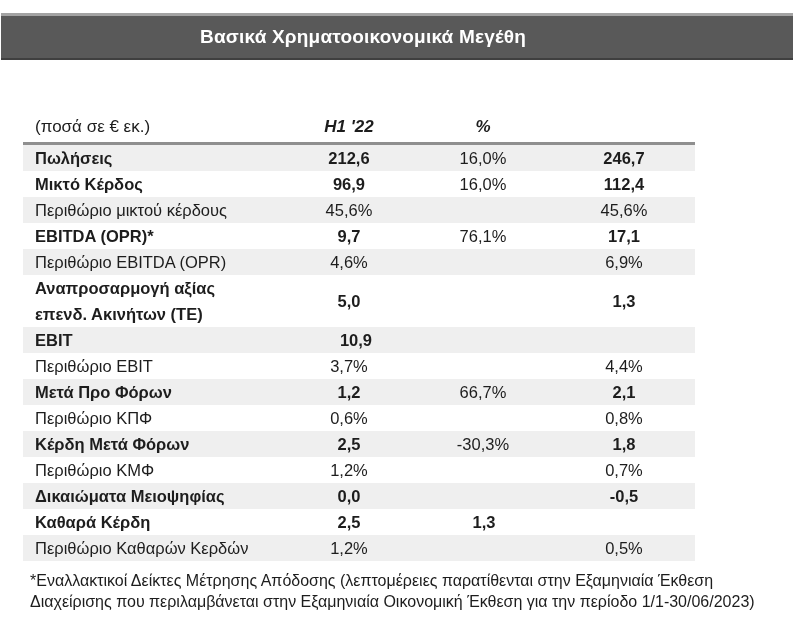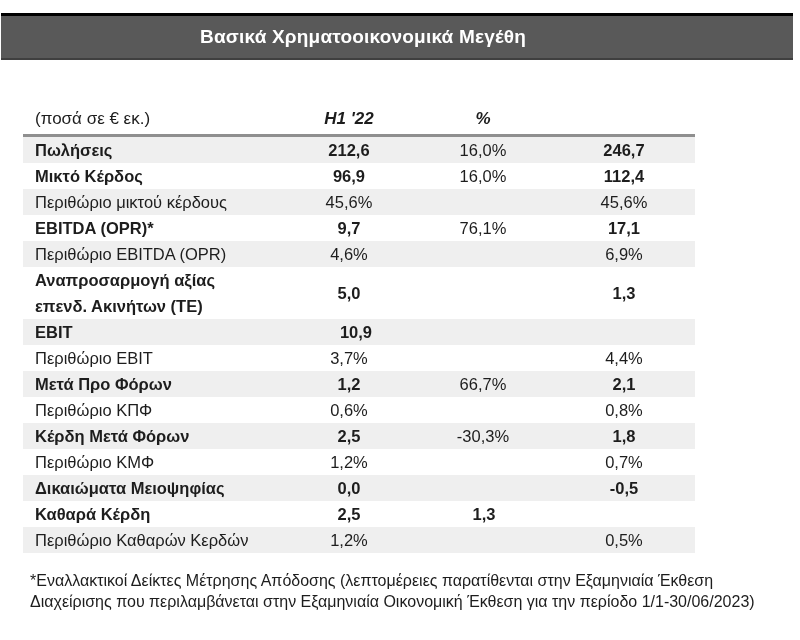--- a/index.html
+++ b/index.html
@@ -11,21 +11,21 @@
     overflow: hidden;
   }
   .page { position: relative; width: 800px; height: 640px; }
 
   
   .title-bar {
     position: absolute;
     left: 1px; top: 13px;
     width: 792px; height: 47px;
     background: #595959;
-    border-top: 3px solid #000000;
+    border-top: 3px solid #a3a3a3;
     border-bottom: 2px solid #3f3f3f;
     display: flex;
     align-items: center;
     justify-content: center;
     padding-right: 68px;
   }
   .title-bar .title-text {
     color: #ffffff;
     font-size: 19px;
     font-weight: bold;
@@ -51,21 +51,21 @@
   }
   .row.shaded { background: #efefef; }
   .row.tall { min-height: 52px; align-items: center; }
   .c { overflow: hidden; }
   .c.label { width: 262px; padding-left: 12px; text-align: left; white-space: pre-line; }
   .c.v1  { width: 128px; text-align: center; }
   .c.pct { width: 140px; text-align: center; }
   .c.v3  { width: 142px; text-align: center; }
 
   .thead .c { font-size: 17px; }
-  .thead .unit { font-weight: normal; font-style: normal; }
+  .thead .unit { font-weight: normal; font-style: normal; margin-top: 8px; }
   .thead .colhead { font-weight: bold; font-style: italic; }
 
   .row .c { font-size: 16.5px; }
   .row.metric .label, .row.metric .v1, .row.metric .v3 { font-weight: bold; }
   .row.metric .pct { font-weight: normal; }
   .row.margin .label { }
   .row.margin .v1, .row.margin .pct, .row.margin .v3 { font-weight: normal; font-style: normal; }
 
   
   .footnote {

